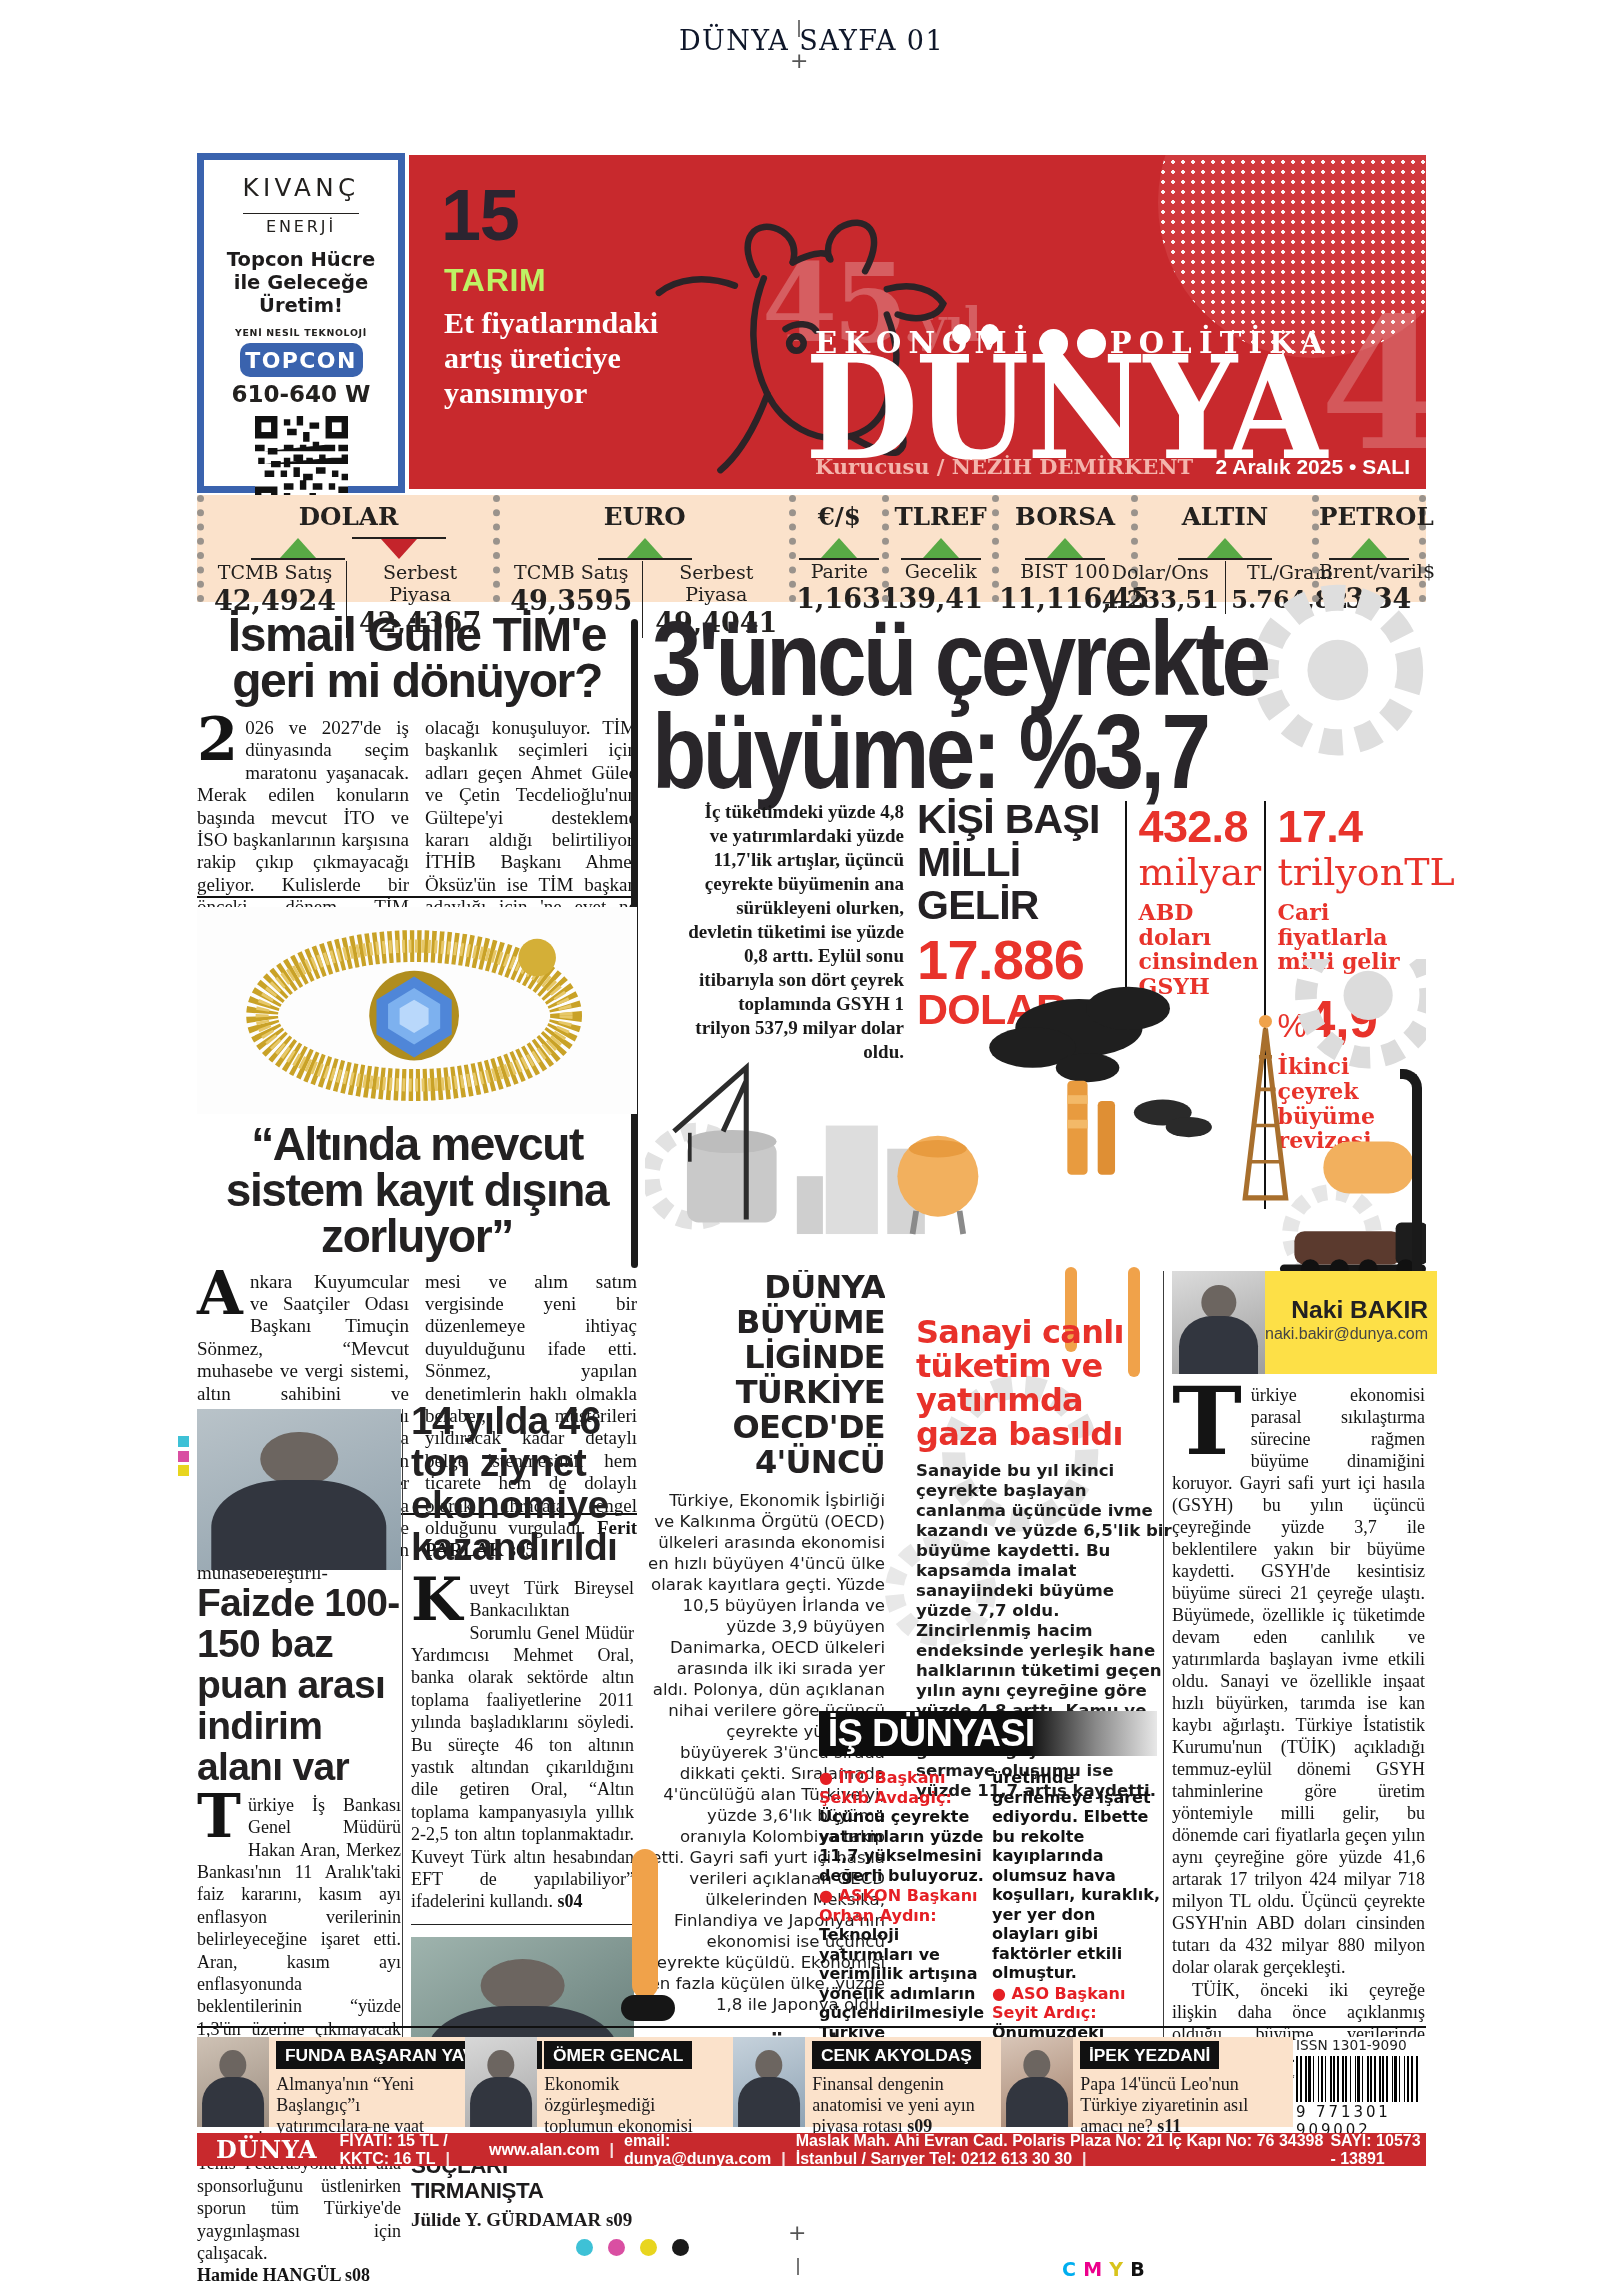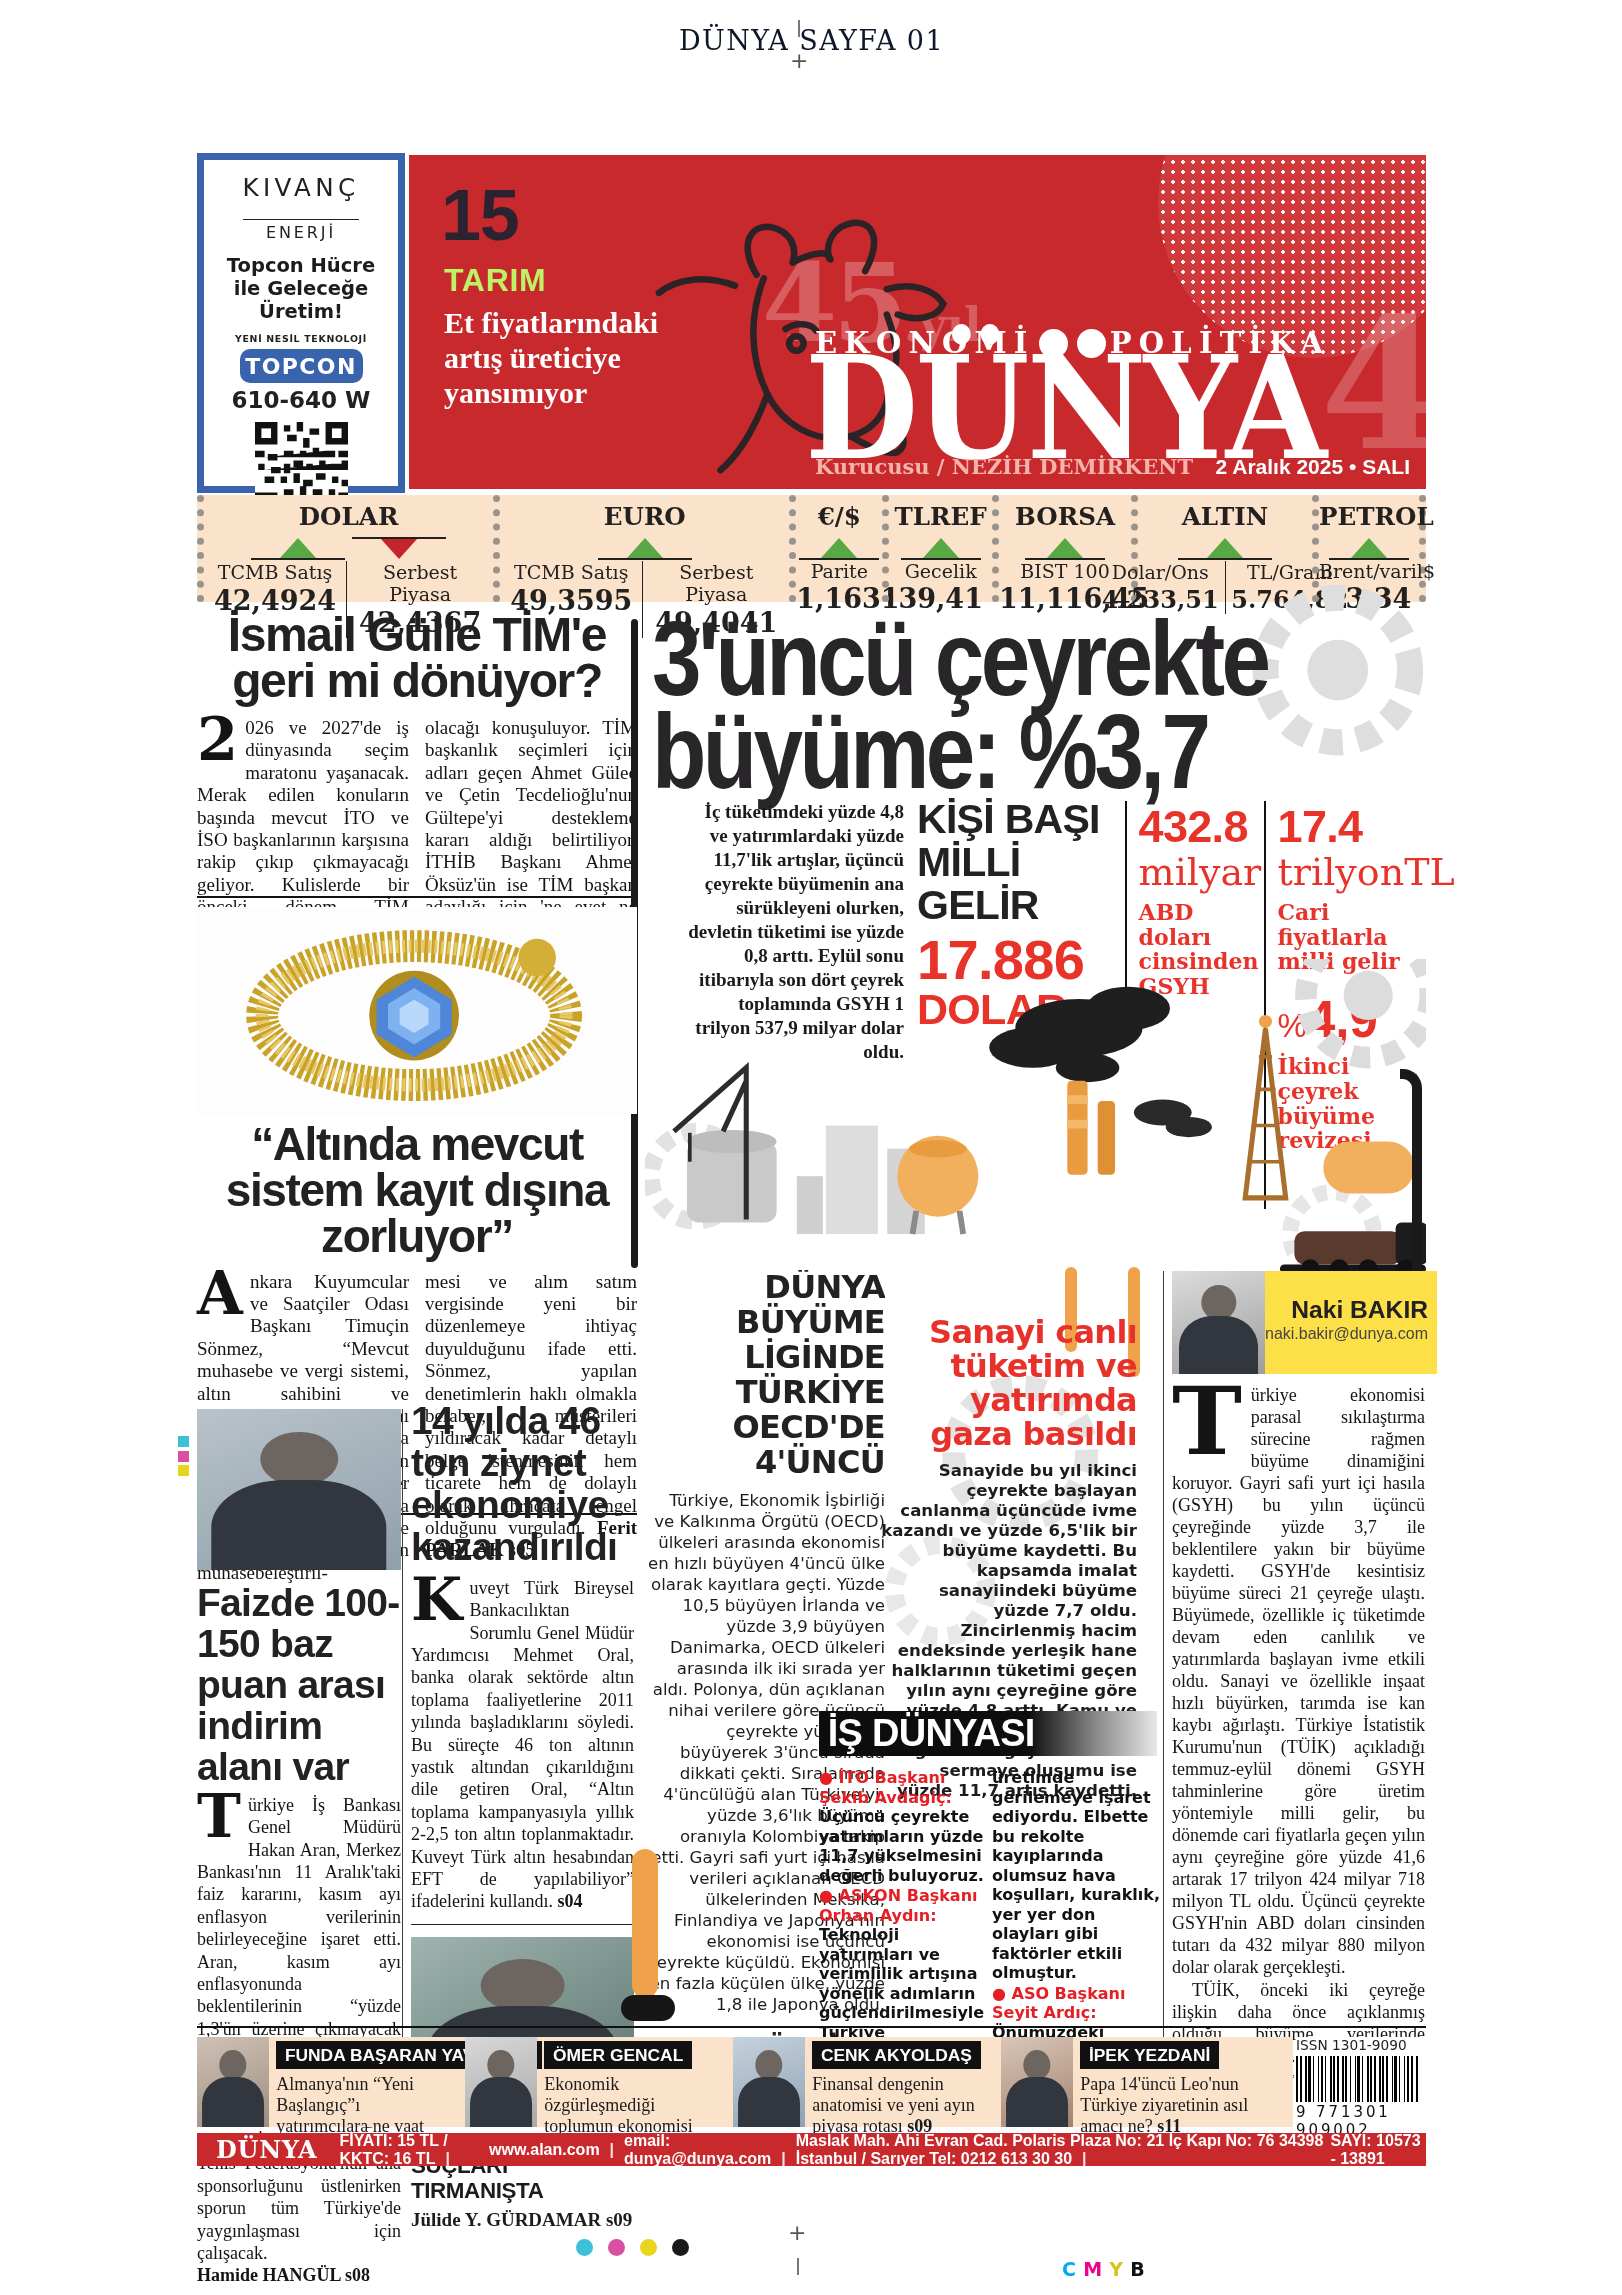--- a/index.html
+++ b/index.html
@@ -10,21 +10,21 @@
   .slug{top:24.6px;left:0;width:100%;text-align:center;font-size:27px;letter-spacing:1.4px;color:#0f172a;font-family:"DejaVu Serif",serif;}
   .mark{color:#555;font-size:22px;font-family:"DejaVu Sans",sans-serif;}
   .vtick{width:2.2px;height:17.4px;background:#777;}
   .regchip{width:11px;height:11px;}
   .dotrow{display:flex;gap:14.5px;}
   .dotrow .d{width:17.4px;height:17.4px;border-radius:50%;}
   .cmyb span{font:bold 19px "DejaVu Sans",sans-serif;margin-right:7.2px;}
   
   .ad{left:197px;top:153px;width:208px;height:340px;background:#3a63ae;padding:7.2px;box-sizing:border-box;}
   .ad-in{background:#fff;width:100%;height:100%;text-align:center;box-sizing:border-box;padding:13px 7.2px;font-family:"DejaVu Sans",sans-serif;}
-  .ad-brand{font-size:24.6px;letter-spacing:4.3px;color:#23211f;border-bottom:1.4px solid #23211f;display:inline-block;padding-bottom:17px;}
+  .ad-brand{font-size:24.6px;letter-spacing:4.3px;color:#23211f;border-bottom:1.4px solid #23211f;display:inline-block;padding-bottom:11px;}
   .ad-sub{font-size:16px;letter-spacing:2.9px;margin-top:2.9px;color:#23211f;}
   .ad-line{font-size:19.5px;font-weight:bold;color:#1d1b1c;margin-top:11.6px;line-height:23px;}
   .ad-tag{font-size:9.4px;font-weight:bold;letter-spacing:0.7px;margin-top:10px;color:#23211f;}
   .ad-pill{margin:5.8px auto 0;background:#3a63ae;color:#fff;font-weight:bold;font-size:22px;letter-spacing:1.4px;
            border-radius:10px;width:123px;padding:4.3px 0;}
   .ad-power{font-size:23px;font-weight:bold;margin-top:4.3px;color:#23211f;}
   .ad-url{font-size:14.5px;font-weight:bold;margin-top:4.3px;color:#23211f;}
   .qr{margin:8.7px auto 0;display:block;}
   
   .masthead{left:409px;top:155px;width:1017px;height:334px;background:#c8292d;overflow:hidden;}
@@ -113,21 +113,21 @@
   .colB h2{margin:0 0 8.7px;font-size:39px;line-height:42px;letter-spacing:-0.7px;}
   .colB .serifbody{font-size:18px;line-height:22.4px;}
   .colB hr{border:none;border-top:1.4px solid #222;margin:11.6px 0;}
   .colB .photo{width:223px;height:156px;background:linear-gradient(150deg,#9fb4ae,#5f7672);}
   .cano{font:bold 22.4px/25px "Liberation Sans",sans-serif;color:#1d1b1c;margin-top:10px;letter-spacing:-0.4px;}
   .cano-by{font:bold 19px "Liberation Serif",serif;margin-top:5.8px;}
   .colC{left:645px;top:1270px;width:240px;height:813px;overflow:hidden;text-align:right;font-family:"DejaVu Sans",sans-serif;}
   .colC .hl{font-weight:bold;font-size:32px;line-height:35px;color:#232122;letter-spacing:-0.7px;}
   .colC .body{font-size:16.6px;line-height:21px;color:#1c1c1c;margin-top:10px;}
   .colC .sub{font-weight:bold;font-size:27.5px;line-height:30px;color:#232122;margin-top:19px;letter-spacing:-0.7px;}
-  .colD{left:880px;top:1315px;width:257px;text-align:right;font-family:"DejaVu Sans",sans-serif;}
+  .colD{left:916px;top:1315px;width:257px;text-align:left;font-family:"DejaVu Sans",sans-serif;}
   .colD .hl{font-weight:bold;font-size:32px;line-height:34px;color:#e8312a;letter-spacing:-0.7px;}
   .colD .body{font-weight:bold;font-size:16.6px;line-height:20px;color:#1c1c1c;margin-top:10px;}
   .isd-banner{left:819px;top:1711px;width:338px;height:45px;color:#fff;
               background:linear-gradient(90deg,#0d0d0d 0 62%,#8a8a8a 82%,#e8e8e8 100%);
               font:bold 38px/45px "Liberation Sans",sans-serif;letter-spacing:-0.7px;padding-left:8.7px;box-sizing:border-box;}
   .isdcol{top:1768px;width:168px;height:323px;overflow:hidden;font:bold 16px/19.5px "DejaVu Sans",sans-serif;color:#121212;}
   .isdcol p{margin:0 0 1.4px;}
   .isdcol .lead{color:#e51f24;}
   .isd1{left:819px;}  .isd2{left:992px;}
   .vrule2{left:1163px;top:1271px;width:1.4px;height:811px;background:#3c3c3c;}

